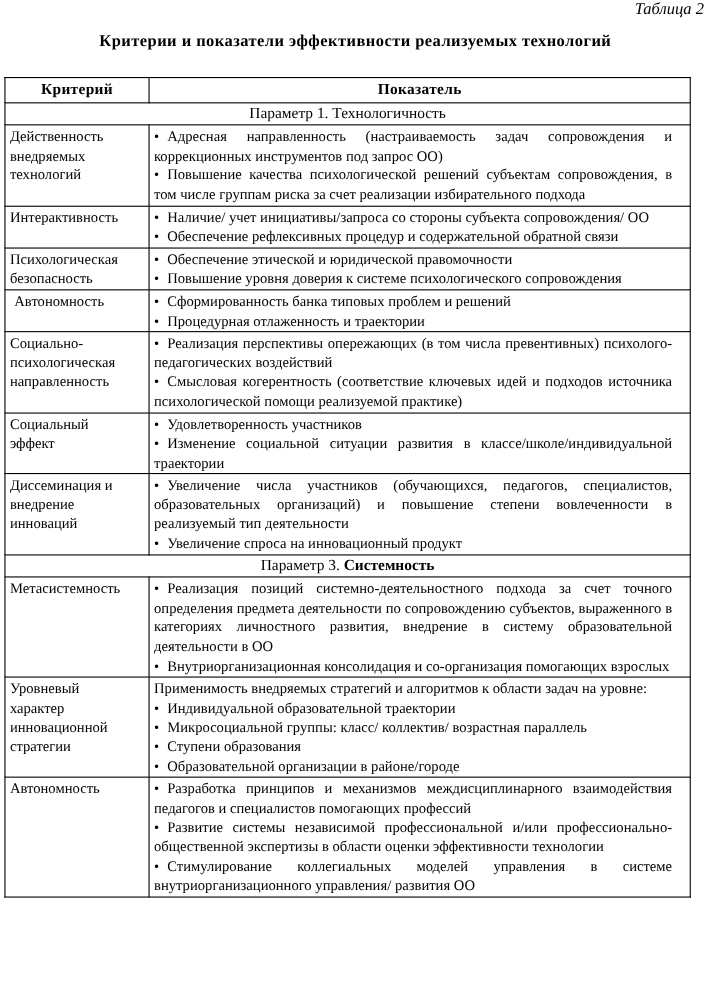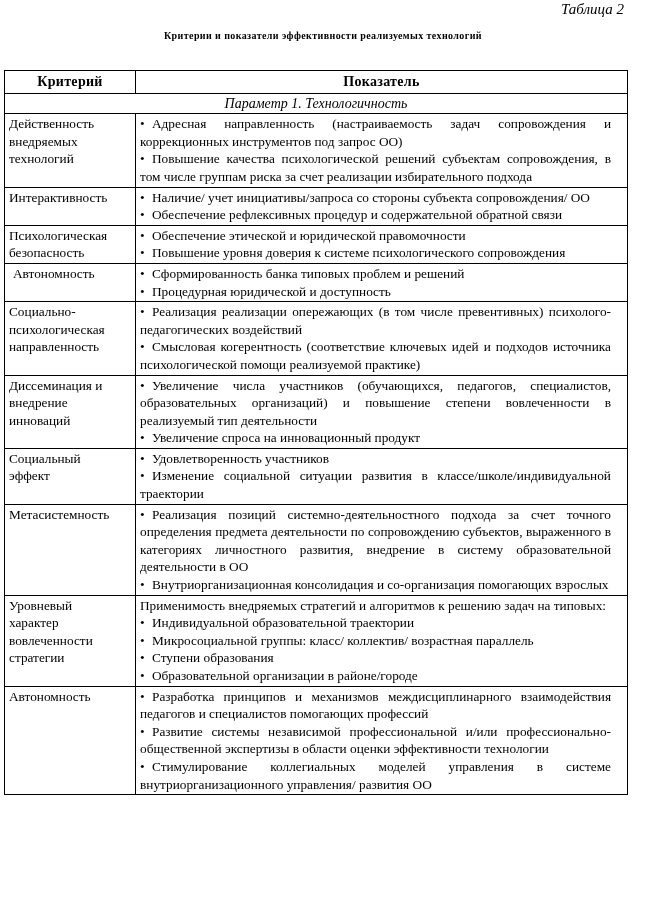--- a/index.html
+++ b/index.html
@@ -2,35 +2,35 @@
 <html><head>
 <meta charset="utf-8">
 <style>
   html, body { margin: 0; padding: 0; background: #ffffff; }
   body {
     width: 646px; height: 909px; position: relative; overflow: hidden;
     font-family: "Liberation Serif", "DejaVu Serif", serif;
     color: #000;
   }
   .caption {
-    position: absolute; right: 22px; top: 0px;
+    position: absolute; right: 6px; top: 0px;
     font-style: italic; font-size: 15px; line-height: 18px;
   }
   .title {
     position: absolute; left: 0; right: 0; top: 30px;
-    text-align: center; font-weight: bold; font-size: 10px; letter-spacing: 0.4px;
+    text-align: center; font-weight: bold; font-size: 15px; letter-spacing: 0.4px;
   }
   table {
     position: absolute; left: 4px; top: 70px; width: 624px;
     border-collapse: collapse; font-size: 13.3px; line-height: 17.6px;
   }
   td, th { border: 1px solid #000; vertical-align: top; padding: 1px 16px 1px 4px; }
   th { font-weight: bold; text-align: center; font-size: 14px; padding: 2px 4px; letter-spacing: 0.3px; }
   col.c1 { width: 131px; }
-  .param { text-align: center; font-style: italic; font-size: 14px; padding: 1px 4px; }
+  .param { text-align: center; font-size: 14px; padding: 1px 4px; }
   .param b { font-weight: bold; }
   .ind { text-align: justify; }
   .item { display: block; text-align: justify; }
   .bullet { display: inline-block; width: 12px; }
   .crit.indent { padding-left: 8px; }
 </style>
 </head>
 <body>
 
 <div class="caption">Таблица 2</div>
@@ -69,55 +69,58 @@
         <td class="crit">Психологическая безопасность</td>
         <td class="ind">
           <span class="item"><span class="bullet">•</span><span>Обеспечение этической и юридической правомочности</span></span>
           <span class="item"><span class="bullet">•</span><span>Повышение уровня доверия к системе психологического сопровождения</span></span>
         </td>
       </tr>
       <tr>
         <td class="crit indent">Автономность</td>
         <td class="ind">
           <span class="item"><span class="bullet">•</span><span>Сформированность банка типовых проблем и решений</span></span>
-          <span class="item"><span class="bullet">•</span><span>Процедурная юридической и доступность</span></span>
+          <span class="item"><span class="bullet">•</span><span>Процедурная отлаженность и траектории</span></span>
         </td>
       </tr>
       <tr>
         <td class="crit">Социально-психологическая направленность</td>
         <td class="ind">
-          <span class="item"><span class="bullet">•</span><span>Реализация реализации опережающих (в том числе превентивных) психолого-педагогических воздействий</span></span>
+          <span class="item"><span class="bullet">•</span><span>Реализация перспективы опережающих (в том числа превентивных) психолого-педагогических воздействий</span></span>
           <span class="item"><span class="bullet">•</span><span>Смысловая когерентность (соответствие ключевых идей и подходов источника психологической помощи реализуемой практике)</span></span>
+        </td>
+      </tr>
+      <tr>
+        <td class="crit">Социальный эффект</td>
+        <td class="ind">
+          <span class="item"><span class="bullet">•</span><span>Удовлетворенность участников</span></span>
+          <span class="item"><span class="bullet">•</span><span>Изменение социальной ситуации развития в классе/школе/индивидуальной траектории</span></span>
         </td>
       </tr>
       <tr>
         <td class="crit">Диссеминация и внедрение инноваций</td>
         <td class="ind">
           <span class="item"><span class="bullet">•</span><span>Увеличение числа участников (обучающихся, педагогов, специалистов, образовательных организаций) и повышение степени вовлеченности в реализуемый тип деятельности</span></span>
           <span class="item"><span class="bullet">•</span><span>Увеличение спроса на инновационный продукт</span></span>
         </td>
       </tr>
       <tr>
-        <td class="crit">Социальный эффект</td>
-        <td class="ind">
-          <span class="item"><span class="bullet">•</span><span>Удовлетворенность участников</span></span>
-          <span class="item"><span class="bullet">•</span><span>Изменение социальной ситуации развития в классе/школе/индивидуальной траектории</span></span>
-        </td>
+        <td colspan="2" class="param"><span>Параметр 3. </span><b>Системность</b></td>
       </tr>
       <tr>
         <td class="crit">Метасистемность</td>
         <td class="ind">
           <span class="item"><span class="bullet">•</span><span>Реализация позиций системно-деятельностного подхода за счет точного определения предмета деятельности по сопровождению субъектов, выраженного в категориях личностного развития, внедрение в систему образовательной деятельности в ОО</span></span>
           <span class="item"><span class="bullet">•</span><span>Внутриорганизационная консолидация и со-организация помогающих взрослых</span></span>
         </td>
       </tr>
       <tr>
-        <td class="crit">Уровневый характер вовлеченности стратегии</td>
+        <td class="crit">Уровневый характер инновационной стратегии</td>
         <td class="ind">
-          <span class="item">Применимость внедряемых стратегий и алгоритмов к решению задач на типовых:</span>
+          <span class="item">Применимость внедряемых стратегий и алгоритмов к области задач на уровне:</span>
           <span class="item"><span class="bullet">•</span><span>Индивидуальной образовательной траектории</span></span>
           <span class="item"><span class="bullet">•</span><span>Микросоциальной группы: класс/ коллектив/ возрастная параллель</span></span>
           <span class="item"><span class="bullet">•</span><span>Ступени образования</span></span>
           <span class="item"><span class="bullet">•</span><span>Образовательной организации в районе/городе</span></span>
         </td>
       </tr>
       <tr>
         <td class="crit">Автономность</td>
         <td class="ind">
           <span class="item"><span class="bullet">•</span><span>Разработка принципов и механизмов междисциплинарного взаимодействия педагогов и специалистов помогающих профессий</span></span>

